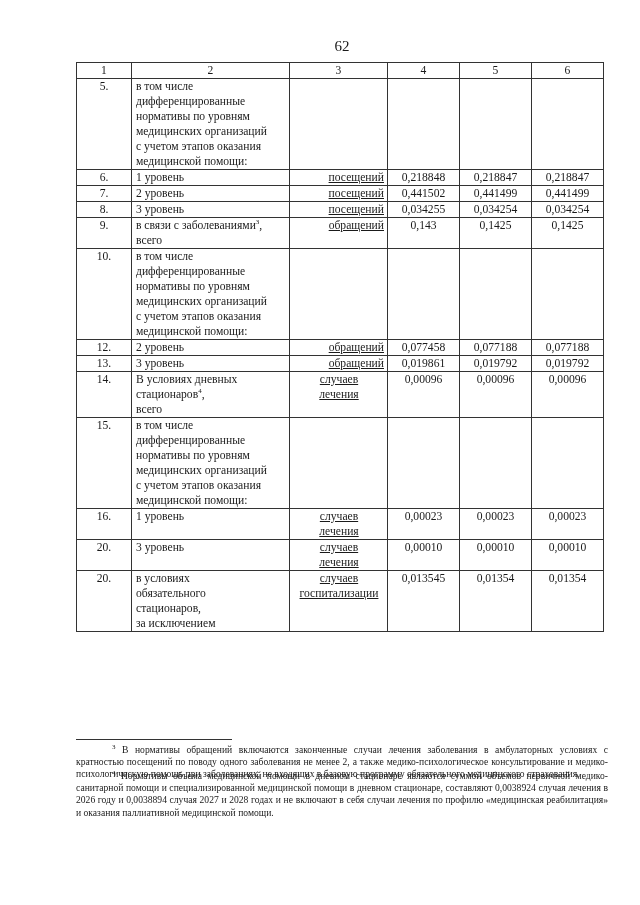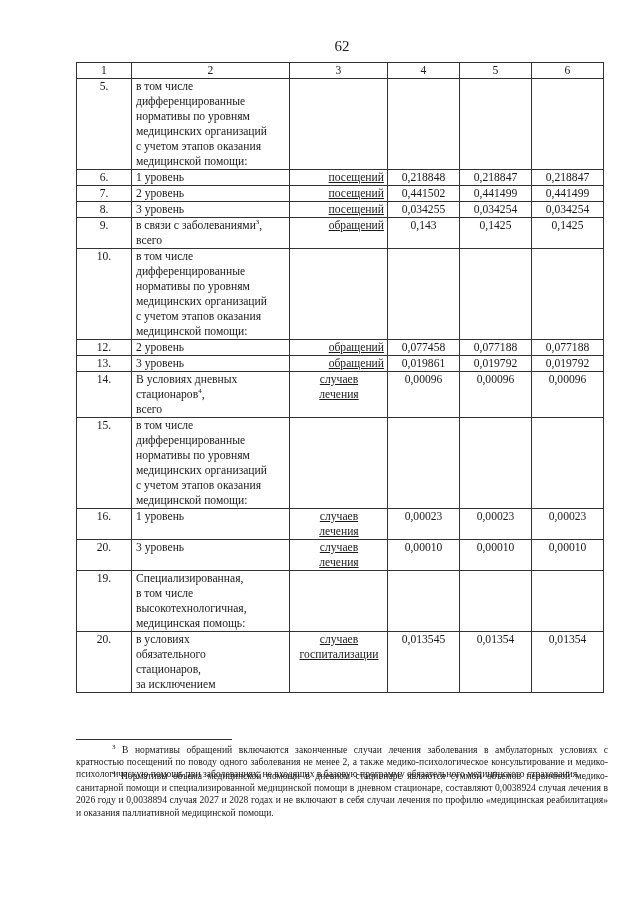--- a/index.html
+++ b/index.html
@@ -243,33 +243,20 @@
         </td>
         <td class="c3 center">
           <span class="cell-line">случаев</span>
           <span class="cell-line">лечения</span>
         </td>
         <td class="num">0,00010</td>
         <td class="num">0,00010</td>
         <td class="num">0,00010</td>
       </tr>
       <tr style="height: 59px;">
-        <td class="c1">19.</td>
-        <td class="c2">
-          <span class="cell-line"><span>Специализированная,</span></span>
-          <span class="cell-line"><span>в том числе</span></span>
-          <span class="cell-line"><span>высокотехнологичная,</span></span>
-          <span class="cell-line"><span>медицинская помощь:</span></span>
-        </td>
-        <td class="c3"></td>
-        <td class="num"></td>
-        <td class="num"></td>
-        <td class="num"></td>
-      </tr>
-      <tr style="height: 59px;">
         <td class="c1">20.</td>
         <td class="c2">
           <span class="cell-line"><span>в условиях</span></span>
           <span class="cell-line"><span>обязательного</span></span>
           <span class="cell-line"><span>стационаров,</span></span>
           <span class="cell-line"><span>за исключением</span></span>
         </td>
         <td class="c3 center">
           <span class="cell-line">случаев</span>
           <span class="cell-line">госпитализации</span>

